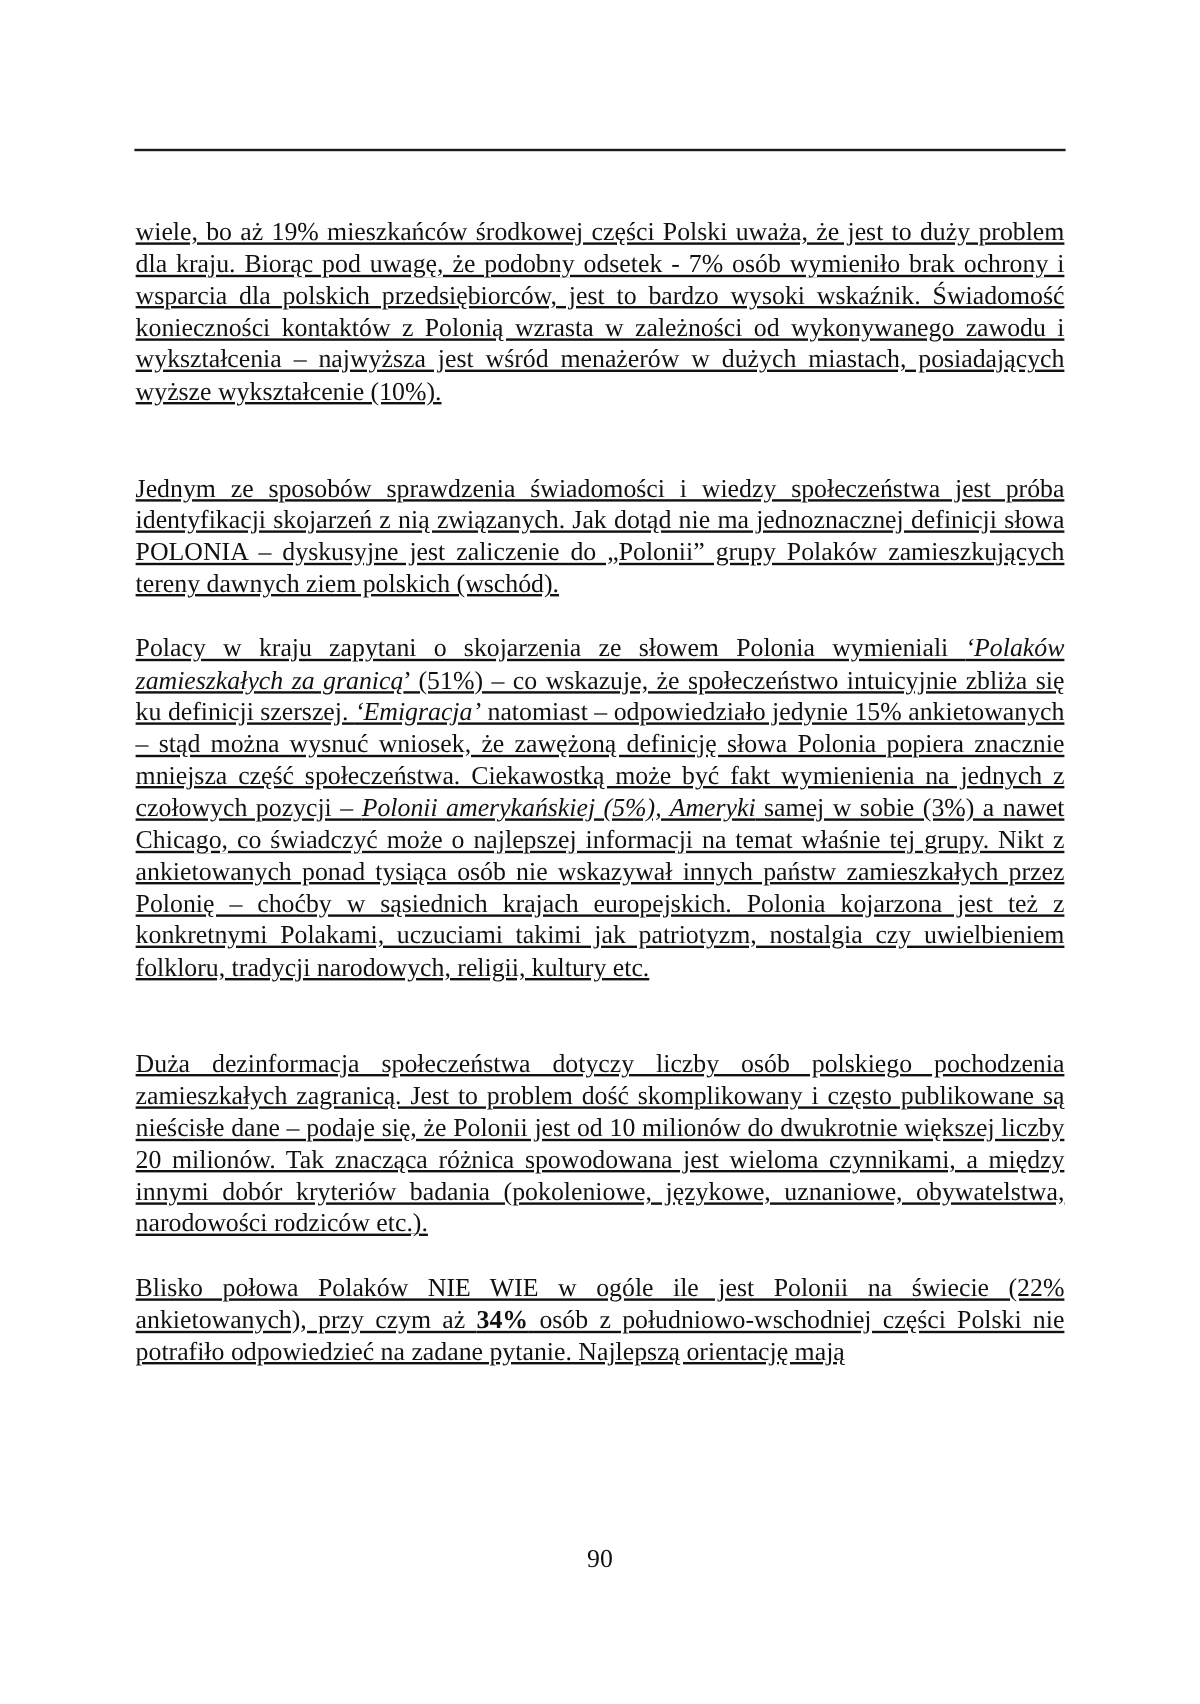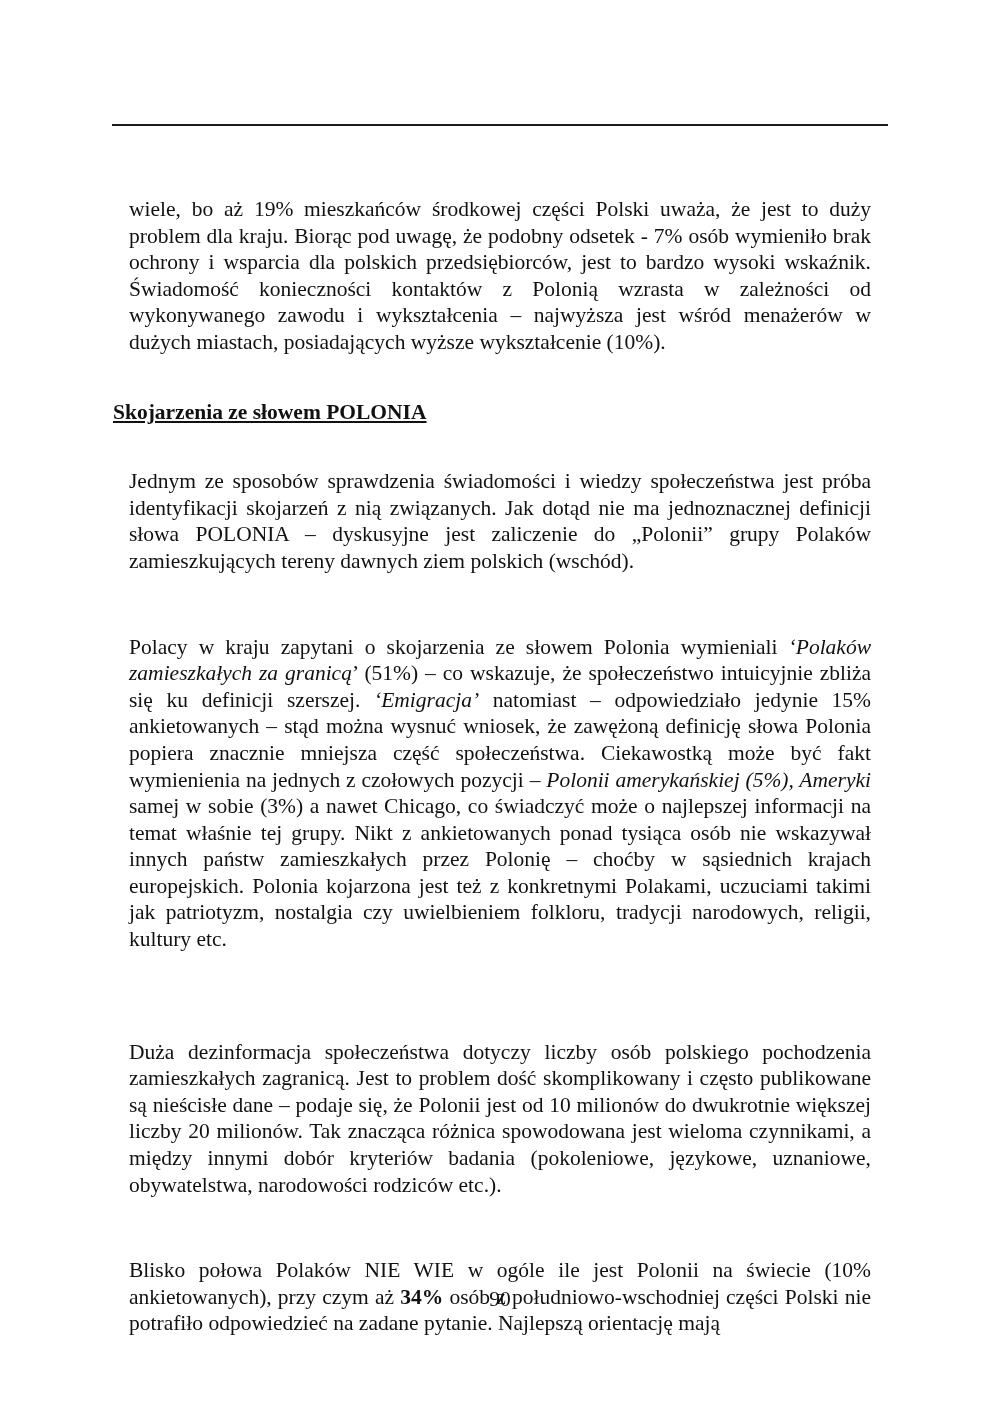--- a/index.html
+++ b/index.html
@@ -1,49 +1,48 @@
 <!DOCTYPE html>
 <html><head>
   <meta charset="utf-8">
   <style>
     html, body { margin: 0; padding: 0; background: #ffffff; }
     body { width: 1000px; height: 1420px; position: relative; overflow: hidden;
            font-family: "Liberation Serif", "DejaVu Serif", serif; color: #111; }
     .rule { position: absolute; left: 112px; top: 124px; width: 776px; height: 2px; background: #1a1a1a; }
     .content { position: absolute; left: 113px; top: 180px; width: 774px; }
-    p.para { margin: 16px; font-size: 21.5px; line-height: 26.6px; text-align: justify; }
+    p.para { margin: 0; font-size: 21.5px; line-height: 26.6px; text-align: justify; text-decoration: underline; }
     h2.heading { margin: 0; font-size: 21.5px; line-height: 26.6px; font-weight: bold;
                  text-decoration: underline; text-decoration-thickness: 2px; text-underline-offset: 2px; }
     .gap-after-para { height: 27px; }
     .gap-after-heading { height: 27px; }
     .b { font-weight: bold; }
     .i { font-style: italic; }
     .page-number { position: absolute; top: 1287px; left: 0; width: 1000px; text-align: center; font-size: 21.5px; }
   </style>
 </head>
 <body>
 
 <div class="rule"></div>
 
 <div class="content">
 
   <p class="para">wiele, bo aż 19% mieszkańców środkowej części Polski uważa, że jest to duży problem dla kraju. Biorąc pod uwagę, że podobny odsetek - 7% osób wymieniło brak ochrony i wsparcia dla polskich przedsiębiorców, jest to bardzo wysoki wskaźnik. Świadomość konieczności kontaktów z Polonią wzrasta w zależności od wykonywanego zawodu i wykształcenia – najwyższa jest wśród menażerów w dużych miastach, posiadających wyższe wykształcenie (10%).</p>
   <div class="gap-after-para"></div>
 
-  <h2 class="heading">Skojarzenia ze słowem POLONIA</h2>
   <div class="gap-after-heading"></div>
 
   <p class="para">Jednym ze sposobów sprawdzenia świadomości i wiedzy społeczeństwa jest próba identyfikacji skojarzeń z nią związanych. Jak dotąd nie ma jednoznacznej definicji słowa POLONIA – dyskusyjne jest zaliczenie do „Polonii” grupy Polaków zamieszkujących tereny dawnych ziem polskich (wschód).</p>
   <div class="gap-after-para"></div>
 
   <p class="para"><span>Polacy w kraju zapytani o skojarzenia ze słowem Polonia wymieniali </span><span class="i">‘Polaków zamieszkałych za granicą</span><span>’ (51%) – co wskazuje, że społeczeństwo intuicyjnie zbliża się ku definicji szerszej.  </span><span class="i">‘Emigracja’</span><span> natomiast – odpowiedziało jedynie 15% ankietowanych – stąd można wysnuć wniosek, że zawężoną definicję słowa Polonia popiera znacznie mniejsza część społeczeństwa. Ciekawostką może być fakt wymienienia na jednych z czołowych pozycji – </span><span class="i">Polonii amerykańskiej (5%), Ameryki</span><span> samej w sobie (3%) a nawet Chicago, co świadczyć może o najlepszej informacji na temat właśnie tej grupy. Nikt z ankietowanych ponad tysiąca osób nie wskazywał innych państw zamieszkałych przez Polonię – choćby w sąsiednich krajach europejskich. Polonia kojarzona jest też z konkretnymi Polakami, uczuciami takimi jak patriotyzm, nostalgia czy uwielbieniem folkloru, tradycji narodowych, religii, kultury etc.</span></p>
   <div class="gap-after-para"></div>
 
   <div class="gap-after-heading"></div>
 
   <p class="para">Duża dezinformacja społeczeństwa dotyczy liczby osób polskiego pochodzenia zamieszkałych zagranicą. Jest to problem dość skomplikowany i często publikowane są nieścisłe dane – podaje się, że Polonii jest od 10 milionów do dwukrotnie większej liczby 20 milionów. Tak znacząca różnica spowodowana jest wieloma czynnikami, a między innymi dobór kryteriów badania (pokoleniowe, językowe, uznaniowe, obywatelstwa, narodowości rodziców etc.).</p>
   <div class="gap-after-para"></div>
 
-  <p class="para"><span>Blisko połowa Polaków NIE WIE w ogóle ile jest Polonii na świecie (10% ankietowanych), przy czym aż </span><span class="b">34%</span><span> osób z południowo-wschodniej części Polski nie potrafiło odpowiedzieć na zadane pytanie. Najlepszą orientację mają</span></p>
+  <p class="para"><span>Blisko połowa Polaków NIE WIE w ogóle ile jest Polonii na świecie (22% ankietowanych), przy czym aż </span><span class="b">34%</span><span> osób z południowo-wschodniej części Polski nie potrafiło odpowiedzieć na zadane pytanie. Najlepszą orientację mają</span></p>
 
 </div>
 
 <div class="page-number">90</div>
 
 </body></html>

